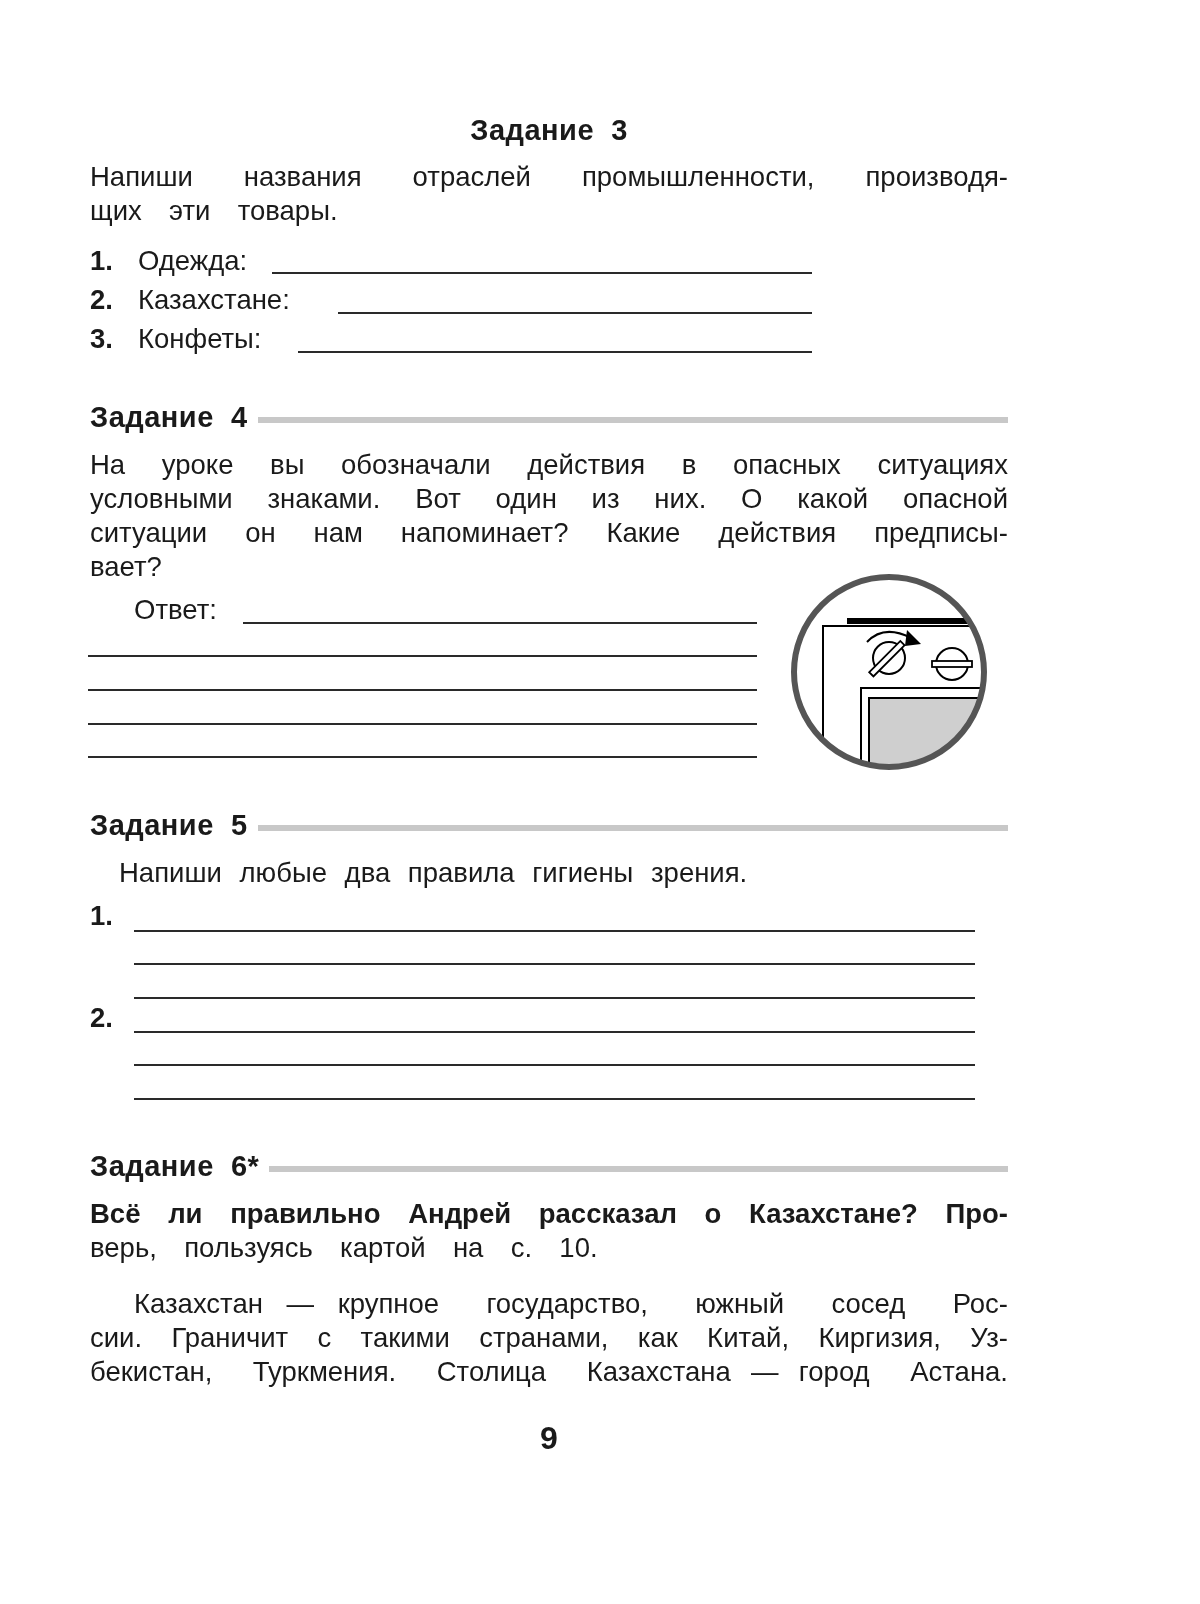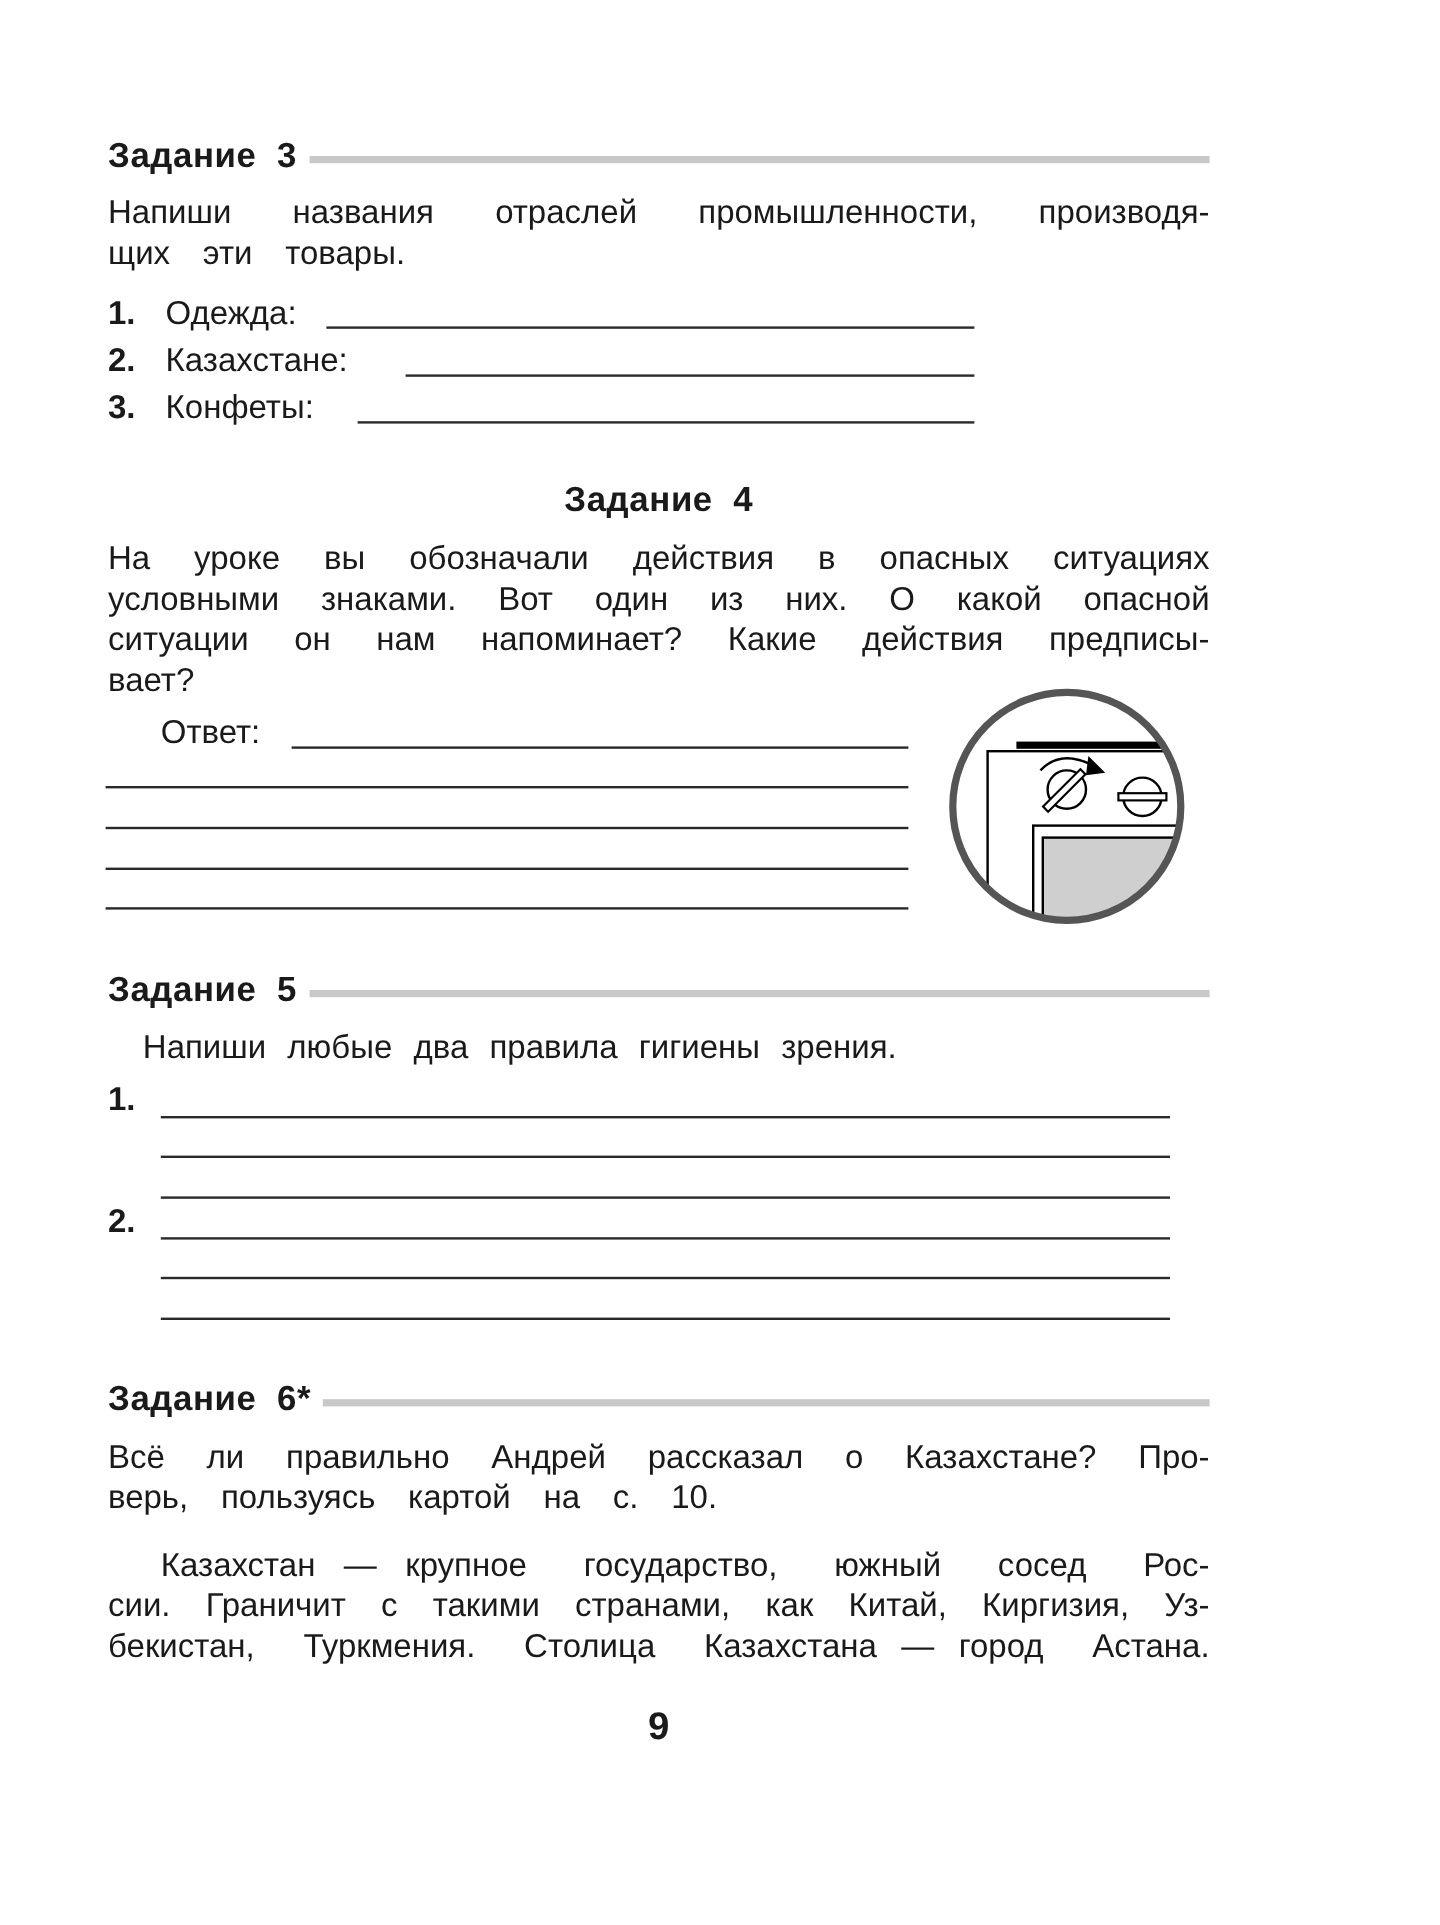--- a/index.html
+++ b/index.html
@@ -14,21 +14,21 @@
           text-align-last: left; word-spacing: 6px; }
   .item { position: absolute; left: 90px; font-size: 27.5px; display: flex; align-items: baseline; }
   .item .num { font-weight: bold; width: 48px; }
   .line { position: absolute; height: 2px; background: #2a2a2a; }
   .pagenum { position: absolute; left: 0; width: 1098px; text-align: center; top: 1470px; font-size: 32px; font-weight: bold; }
   .num5 { position: absolute; left: 90px; font-weight: bold; font-size: 27.5px; }
 </style>
 </head>
 <body>
 
-<div class="task-title" style="top:114px;">
+<div class="task-title" style="top:114px;flex-direction:column;">
   <span class="t">Задание  3</span>
   <span class="rule"></span>
 </div>
 <div class="para" style="top:160px;">
   <span style="display:block;text-align:justify;text-align-last:justify;">Напиши&nbsp;&nbsp;названия&nbsp;&nbsp;отраслей&nbsp;&nbsp;промышленности,&nbsp;&nbsp;производя-</span>
   <span style="display:block;">щих&nbsp;&nbsp;эти&nbsp;&nbsp;товары.</span>
 </div>
 
 <div class="item" style="top:245px;">
   <span class="num">1.</span>
@@ -41,21 +41,21 @@
   <span>Казахстане:</span>
 </div>
 <div class="line" style="left:338px; width:474px; top:312px;"></div>
 
 <div class="item" style="top:323px;">
   <span class="num">3.</span>
   <span>Конфеты:</span>
 </div>
 <div class="line" style="left:298px; width:514px; top:351px;"></div>
 
-<div class="task-title" style="top:401px;flex-direction:column;">
+<div class="task-title" style="top:401px;">
   <span class="t">Задание  4</span>
   <span class="rule"></span>
 </div>
 <div class="para" style="top:448px;">
   <span style="display:block;text-align:justify;text-align-last:justify;">На&nbsp; уроке&nbsp; вы&nbsp; обозначали&nbsp; действия&nbsp; в&nbsp; опасных&nbsp; ситуациях</span>
   <span style="display:block;text-align:justify;text-align-last:justify;">условными&nbsp; знаками.&nbsp; Вот&nbsp; один&nbsp; из&nbsp; них.&nbsp; О&nbsp; какой&nbsp; опасной</span>
   <span style="display:block;text-align:justify;text-align-last:justify;">ситуации&nbsp; он&nbsp; нам&nbsp; напоминает?&nbsp; Какие&nbsp; действия&nbsp; предписы-</span>
   <span style="display:block;">вает?</span>
 </div>
 
@@ -108,21 +108,21 @@
 <span class="num5" style="top:1002px;">2.</span>
 <div class="line" style="left:134px; width:841px; top:1031px;"></div>
 <div class="line" style="left:134px; width:841px; top:1064px;"></div>
 <div class="line" style="left:134px; width:841px; top:1098px;"></div>
 
 <div class="task-title" style="top:1150px;">
   <span class="t">Задание  6*</span>
   <span class="rule"></span>
 </div>
 <div class="para" style="top:1197px;">
-  <span style="display:block;text-align:justify;text-align-last:justify;">Всё&nbsp; ли&nbsp; правильно&nbsp; Андрей&nbsp; рассказал&nbsp; о&nbsp; Казахстане?&nbsp; Про-</span>
+  <span style="display:block;text-align:justify;text-align-last:justify;font-weight:bold;">Всё&nbsp; ли&nbsp; правильно&nbsp; Андрей&nbsp; рассказал&nbsp; о&nbsp; Казахстане?&nbsp; Про-</span>
   <span style="display:block;">верь,&nbsp; пользуясь&nbsp; картой&nbsp; на&nbsp; с.&nbsp; 10.</span>
 </div>
 
 <div class="para" style="top:1287px;">
   <span style="display:block;text-align:justify;text-align-last:justify;padding-left:44px;">Казахстан&nbsp;—&nbsp;крупное&nbsp;&nbsp;государство,&nbsp;&nbsp;южный&nbsp;&nbsp;сосед&nbsp;&nbsp;Рос-</span>
   <span style="display:block;text-align:justify;text-align-last:justify;">сии.&nbsp;Граничит&nbsp;с&nbsp;такими&nbsp;странами,&nbsp;как&nbsp;Китай,&nbsp;Киргизия,&nbsp;Уз-</span>
   <span style="display:block;text-align:justify;text-align-last:justify;">бекистан,&nbsp;&nbsp;Туркмения.&nbsp;&nbsp;Столица&nbsp;&nbsp;Казахстана&nbsp;—&nbsp;город&nbsp;&nbsp;Астана.</span>
 </div>
 
 <div class="pagenum" style="top:1420px;">9</div>

